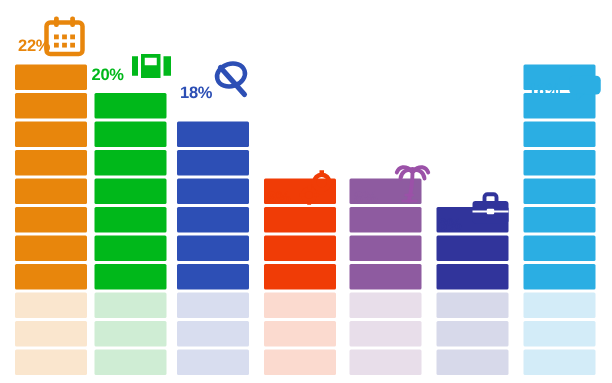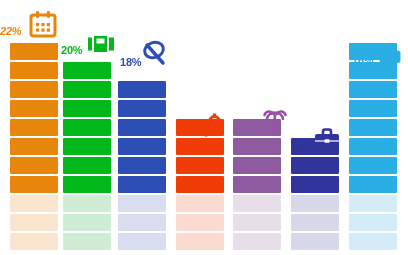--- a/index.html
+++ b/index.html
@@ -62,21 +62,21 @@
     <div class="segment" style="background:#E8860C"></div>
     <div class="segment" style="background:#E8860C"></div>
     <div class="segment" style="background:#E8860C"></div>
     <div class="segment" style="background:#E8860C"></div>
     <div class="segment" style="background:#E8860C"></div>
     <div class="segment" style="background:#E8860C"></div>
     <div class="segment faded" style="background:#FAE6CE"></div>
     <div class="segment faded" style="background:#FAE6CE"></div>
     <div class="segment faded" style="background:#FAE6CE"></div>
   </div>
-  <div class="bar-label" style="left:0; top:26px; color:#E8860C;font-style:italic;">22%</div>
+  <div class="bar-label" style="left:12px; top:26px; color:#E8860C;">22%</div>
   <div class="bar-icon" style="left:28px; top:10px;">
     <svg width="30" height="28" viewBox="0 0 30 28">
       <rect x="3" y="5" width="24" height="21" rx="2.5" fill="none" stroke="#E8860C" stroke-width="3"></rect>
       <rect x="8" y="1" width="3.2" height="7" rx="1.4" fill="#E8860C"></rect>
       <rect x="18.8" y="1" width="3.2" height="7" rx="1.4" fill="#E8860C"></rect>
       <rect x="8" y="13" width="3.2" height="3.2" fill="#E8860C"></rect>
       <rect x="13.4" y="13" width="3.2" height="3.2" fill="#E8860C"></rect>
       <rect x="18.8" y="13" width="3.2" height="3.2" fill="#E8860C"></rect>
       <rect x="8" y="18.5" width="3.2" height="3.2" fill="#E8860C"></rect>
       <rect x="13.4" y="18.5" width="3.2" height="3.2" fill="#E8860C"></rect>

